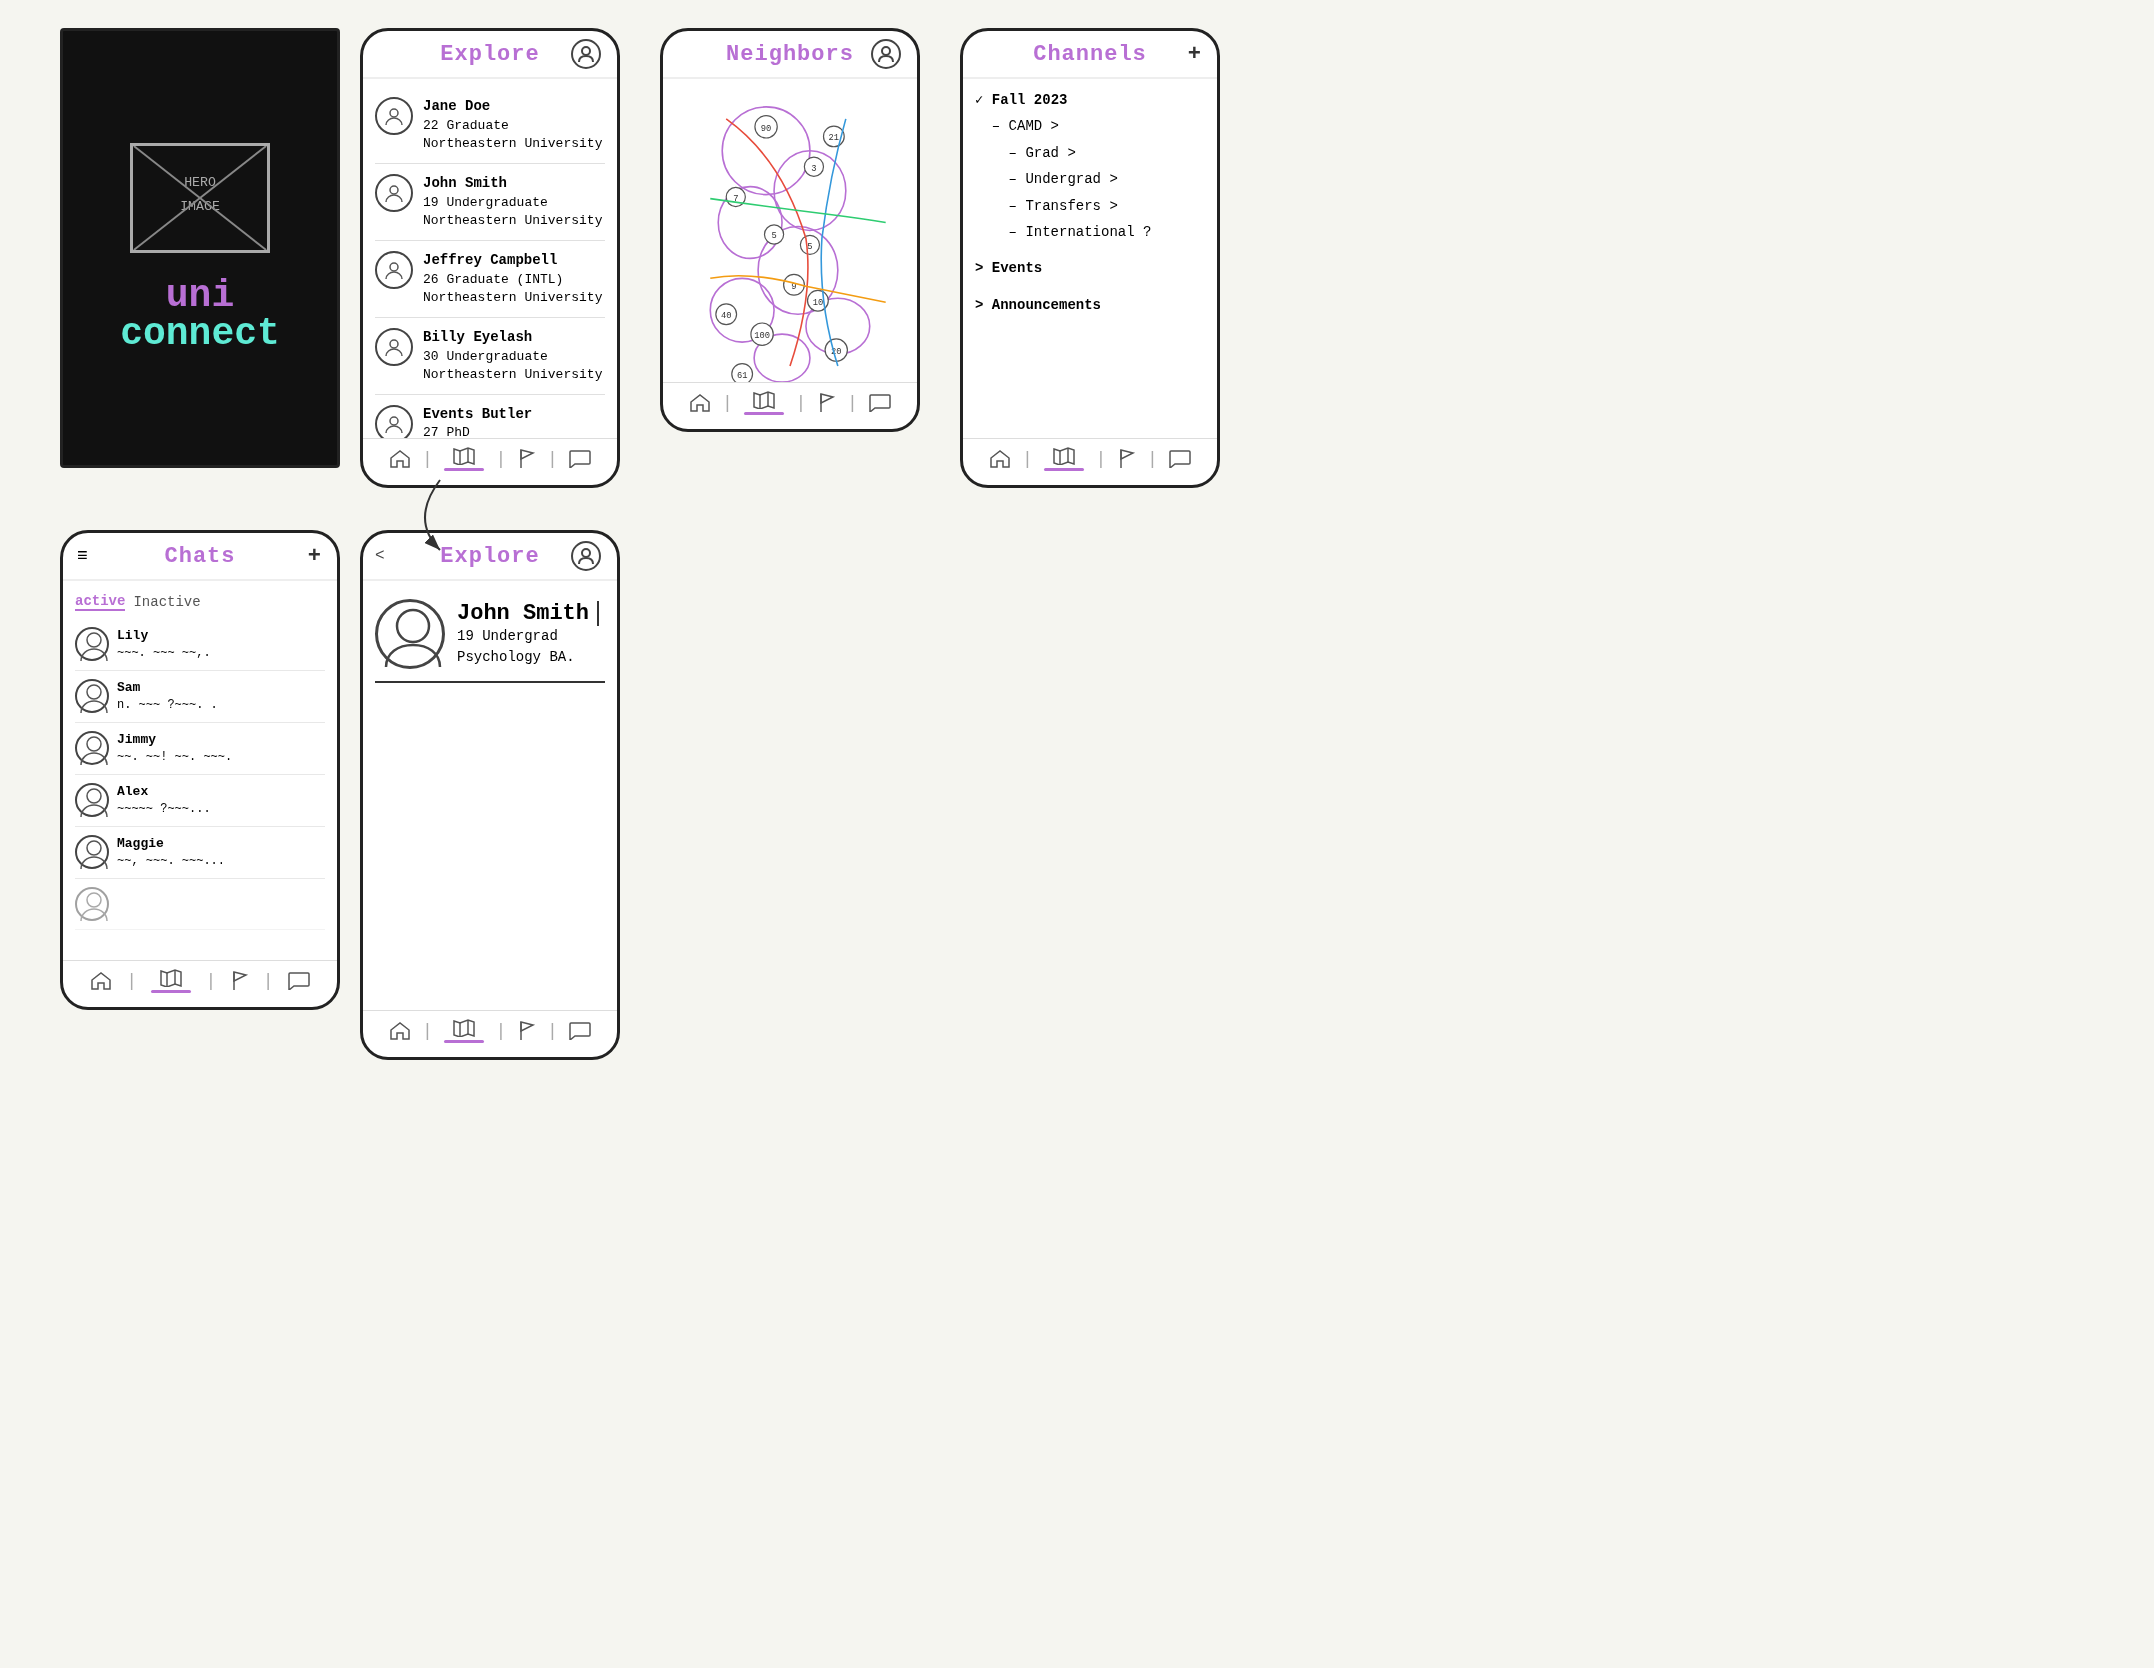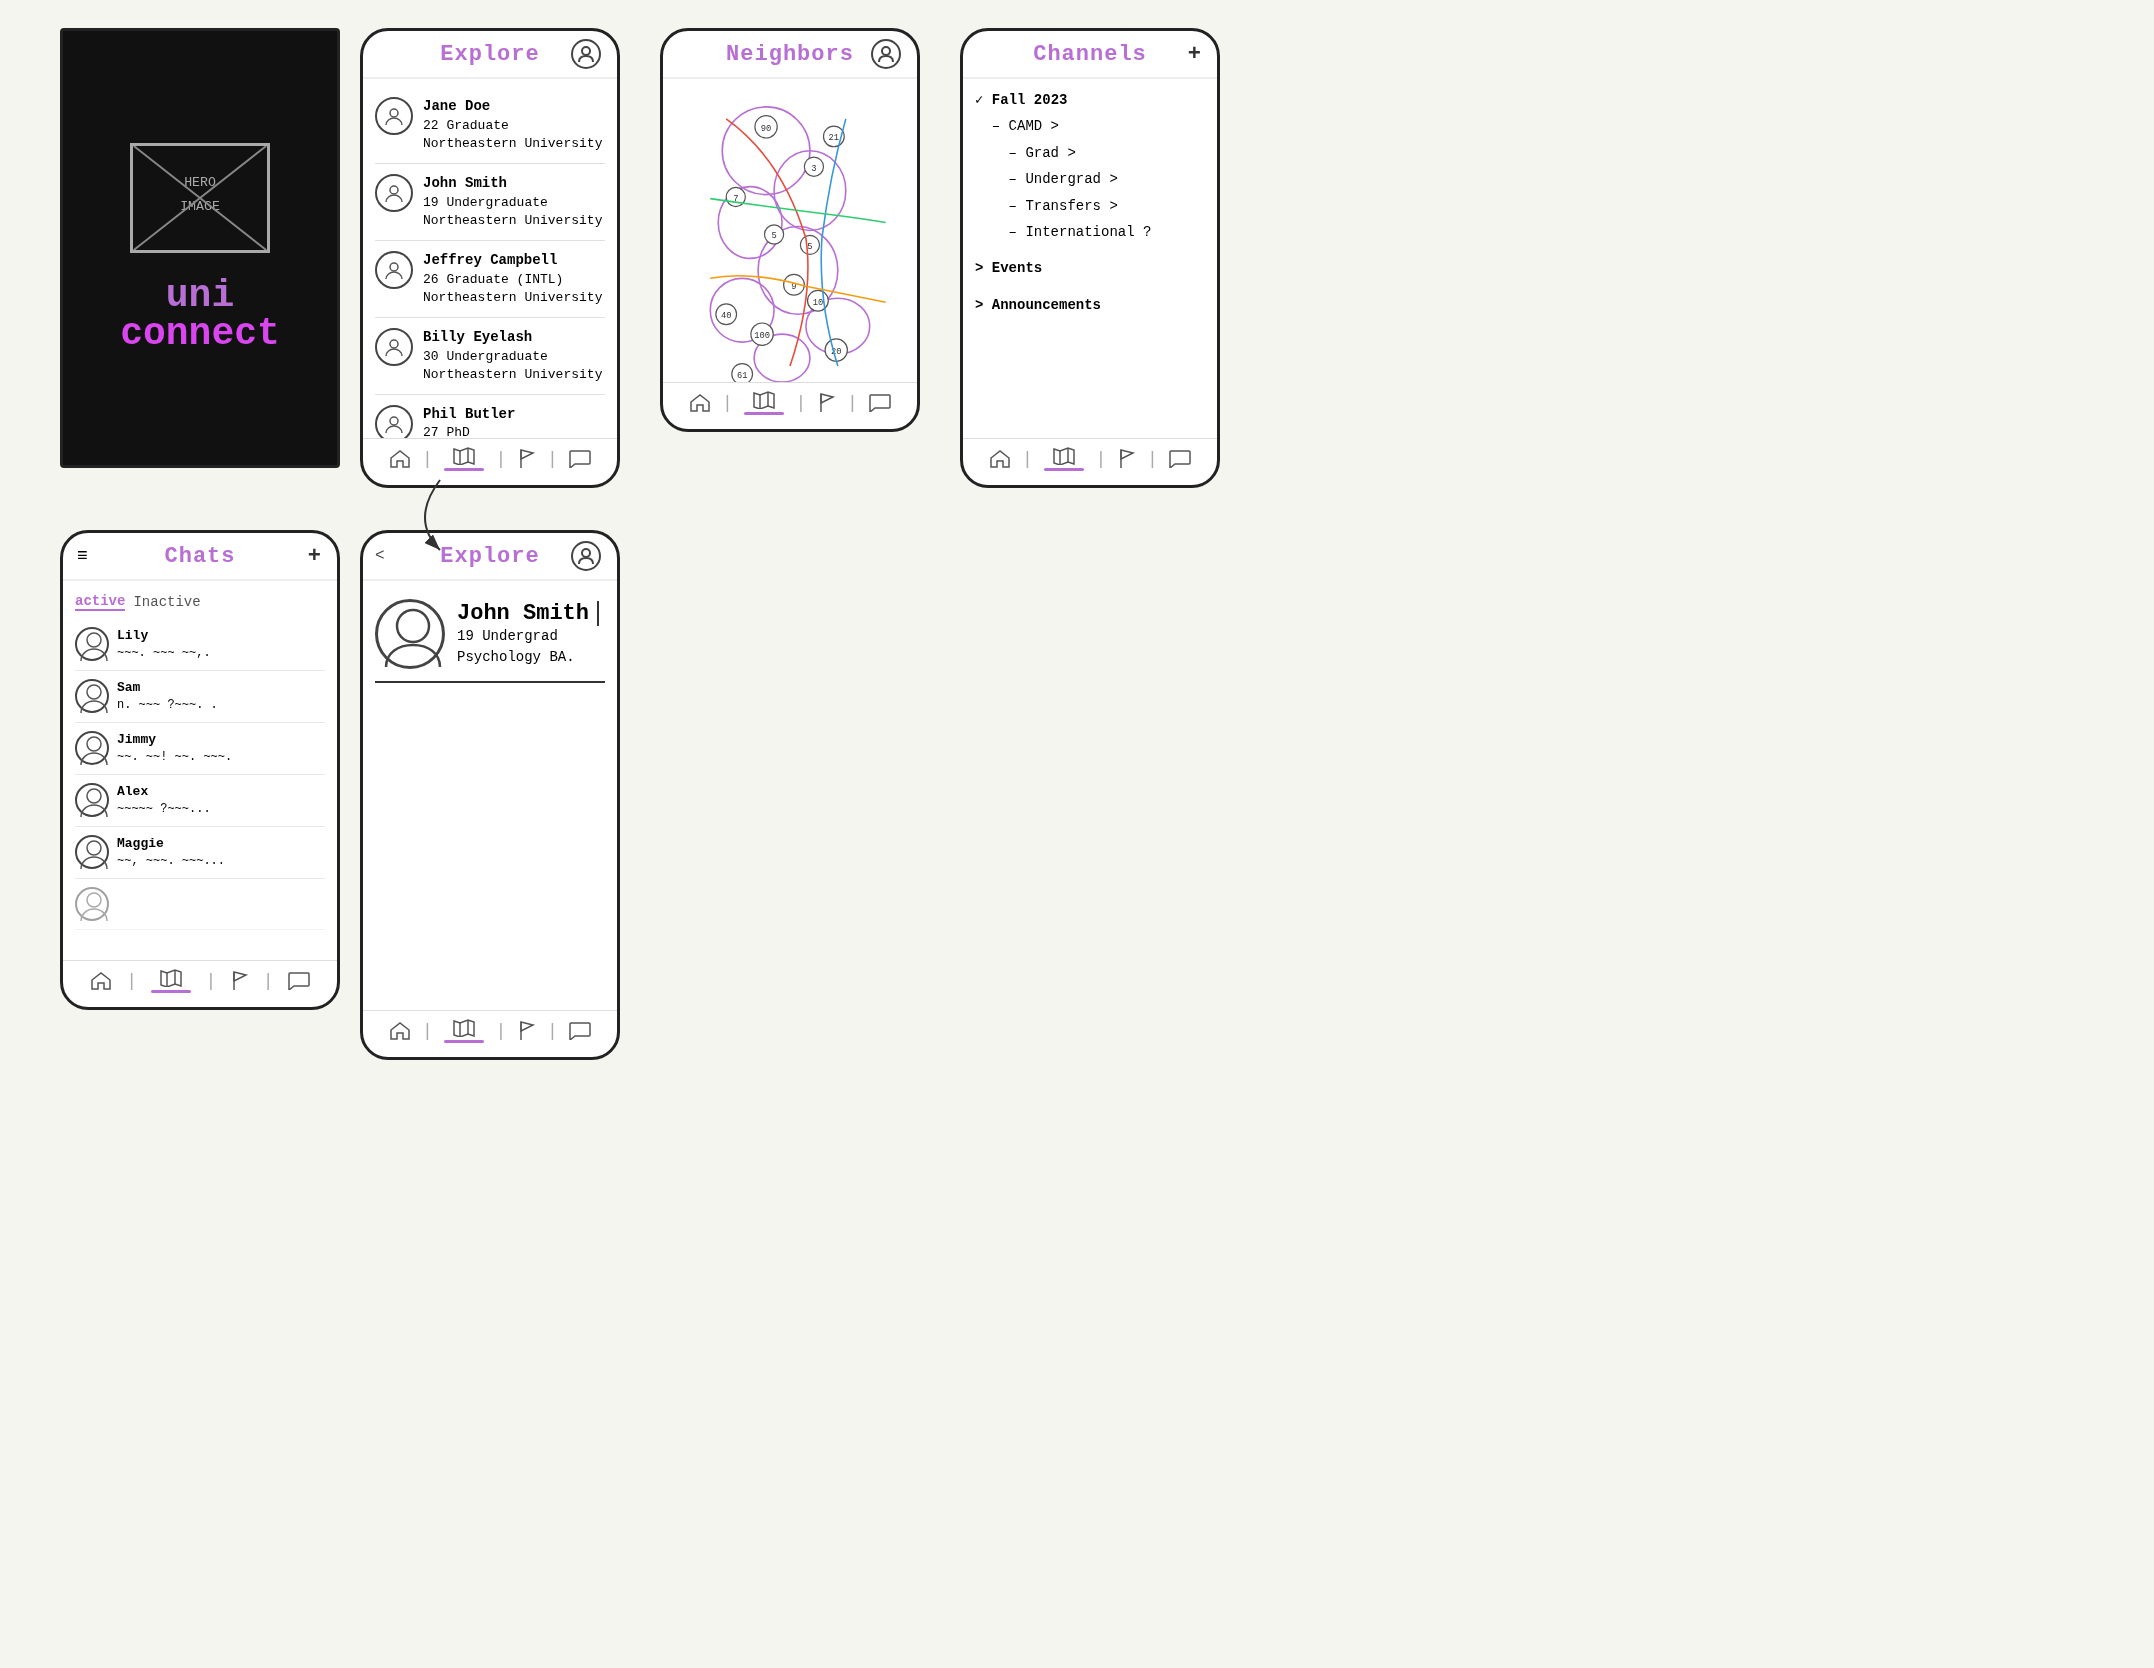--- a/index.html
+++ b/index.html
@@ -157,21 +157,21 @@
 
     .hero-text-uni {
       color: #b86fd4;
       font-size: 38px;
       font-family: 'Courier New', monospace;
       font-weight: bold;
       line-height: 1;
     }
 
     .hero-text-connect {
-      color: #d946ef;
+      color: #5eead4;
       font-size: 38px;
       font-family: 'Courier New', monospace;
       font-weight: bold;
       line-height: 1;
     }
 
     
     .map-container {
       flex: 1;
       position: relative;
@@ -398,21 +398,21 @@
       </div>
     </div>
     <div class="person-item">
       <div class="person-avatar">
         <svg width="20" height="20" viewBox="0 0 20 20">
             <circle cx="10" cy="7" r="4" fill="none" stroke="#555" stroke-width="1.5"></circle>
             <path d="M2 19c0-4 4-7 8-7s8 3 8 7" fill="none" stroke="#555" stroke-width="1.5"></path>
           </svg>
       </div>
       <div class="person-info">
-        <div class="person-name">Phil Butler</div>
+        <div class="person-name">Events Butler</div>
         <div>27 PhD</div>
 
       </div>
     </div>
   </div>
   <div class="phone-nav">
     <div class="nav-item">
       <svg width="22" height="18" viewBox="0 0 22 18">
           <path d="M2 8L11 1L20 8V17H14V11H8V17H2Z" fill="none" stroke="#555" stroke-width="1.5"></path>
         </svg>

